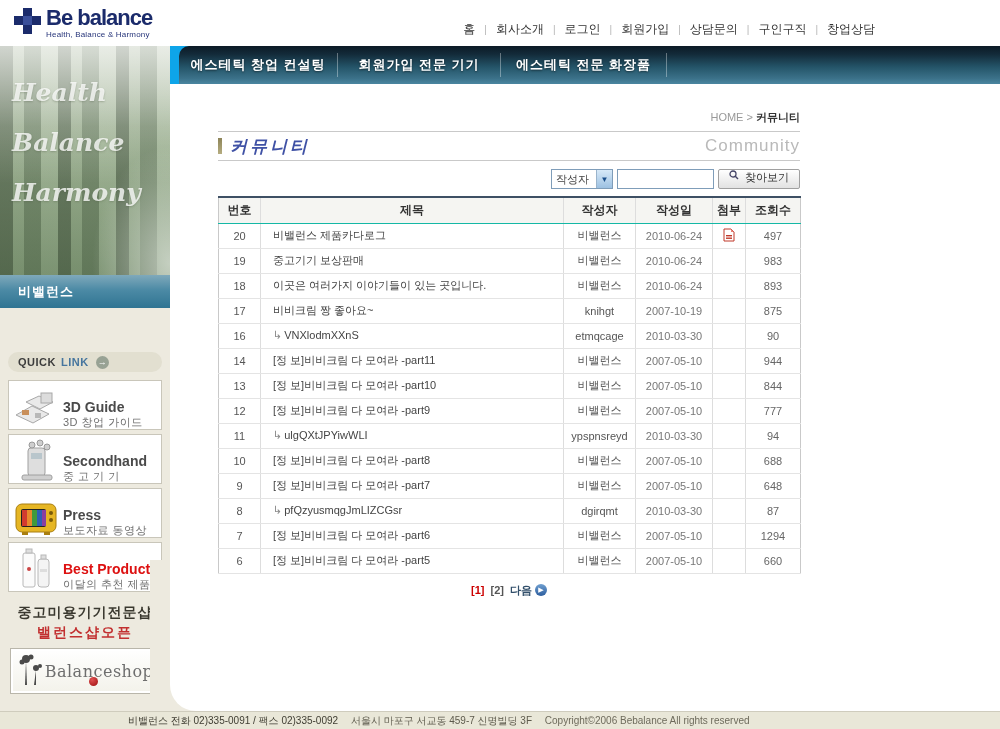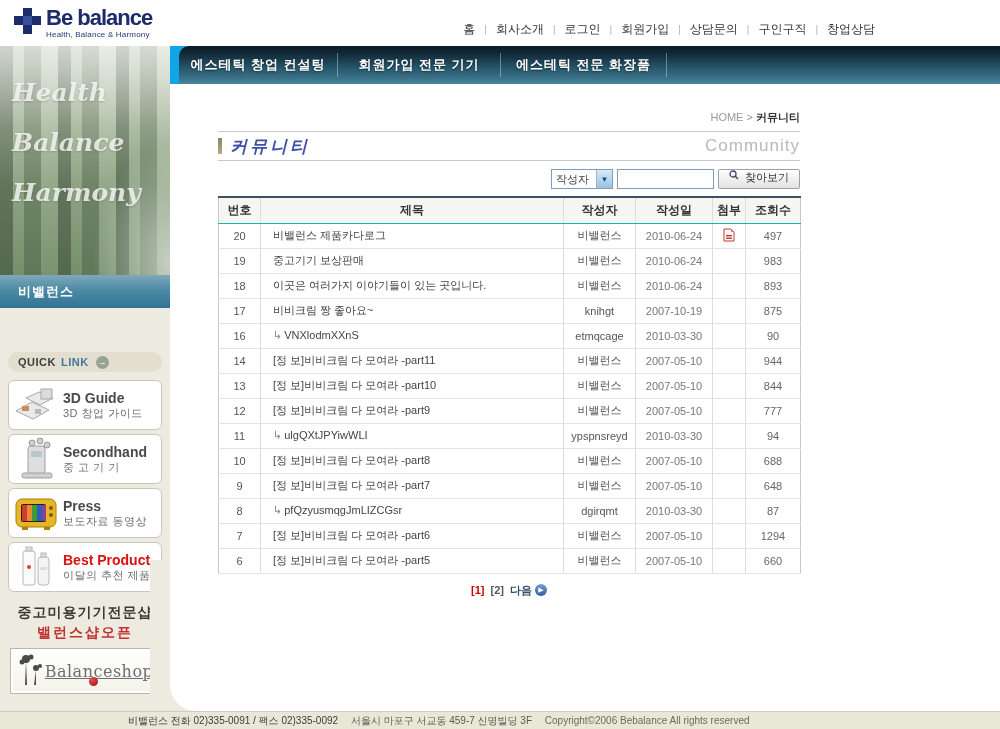--- a/index.html
+++ b/index.html
@@ -40,34 +40,34 @@
   .hero-line:first-child { padding-top:22px; }
   .brand-bar { height:33px; line-height:33px; padding-left:18px; color:#fff; font-size:13px; font-weight:bold;
     letter-spacing:1px; background:linear-gradient(180deg,#7fa9bb 0%,#4c8aa5 45%,#2f7492 100%); cursor:pointer; }
   .quick-header { margin:44px 8px 8px 8px; height:20px; background:#e2dfd0; border-radius:10px;
     display:flex; align-items:center; padding:0 10px; gap:5px; }
   .quick-label1 { font-size:11px; font-weight:bold; color:#3c3c3c; letter-spacing:0.5px; }
   .quick-label2 { font-size:11px; font-weight:bold; color:#46759e; letter-spacing:0.5px; }
   .quick-arrow { width:13px; height:13px; border-radius:50%; background:#98a294; color:#fff; font-size:9px;
     line-height:13px; text-align:center; margin-left:2px; }
   .quick-list { margin:0 8px; }
-  .quick-box { height:50px; background:#fff; border:1px solid #c9c6ba; border-radius:6px; margin-bottom:4px;
-    display:flex; align-items:center; cursor:pointer; }
+  .quick-box { height:50px; background:#fff; border:1px solid #c9c6ba; border-radius:0; margin-bottom:4px;
+    display:flex; align-items:flex-end; cursor:pointer; }
   .quick-icon { width:54px; display:flex; align-items:center; justify-content:center; }
   .quick-texts { display:flex; flex-direction:column; line-height:14px; }
   .quick-title { font-size:14px; font-weight:bold; color:#4a4a4a; }
   .quick-subtitle { font-size:11px; color:#6f6f6f; letter-spacing:0.5px; margin-top:1px; }
   .shop-promo { text-align:center; margin-top:10px; line-height:20px; }
   .shop-line1 { font-size:14px; font-weight:bold; color:#3a382f; letter-spacing:1px; }
   .shop-line2 { font-size:14px; font-weight:bold; color:#c23030; letter-spacing:2px; cursor:pointer; }
   .shop-banner { width:150px; height:46px; margin:6px auto 0; background:linear-gradient(#ffffff,#f3f2ea);
     border:1px solid #b9b6aa; box-shadow:inset 0 0 0 2px #fff; display:flex; align-items:center;
     justify-content:center; gap:2px; position:relative; cursor:pointer; }
   .shop-banner-text { font-family:"DejaVu Serif","Liberation Serif",serif; font-size:16px; color:#6e6e6e;
-    letter-spacing:0.5px;text-decoration:underline; }
+    letter-spacing:0.5px; }
   .shop-banner-dot { position:absolute; left:78px; bottom:7px; width:9px; height:9px; border-radius:50%;
     background:radial-gradient(circle at 35% 30%, #e05050, #9c0e0e); }
 
   
   .content-underlay { position:absolute; left:150px; top:560px; width:70px; height:151px; background:#edeadf; }
   .content { position:absolute; left:170px; top:84px; width:830px; height:627px; background:#fff;
     border-bottom-left-radius:26px; }
   .inner { width:582px; margin-left:48px; padding-top:26px; }
   .breadcrumb { text-align:right; font-size:11px; color:#999; height:16px; }
   .breadcrumb .bc-current { color:#333; font-weight:bold; }

